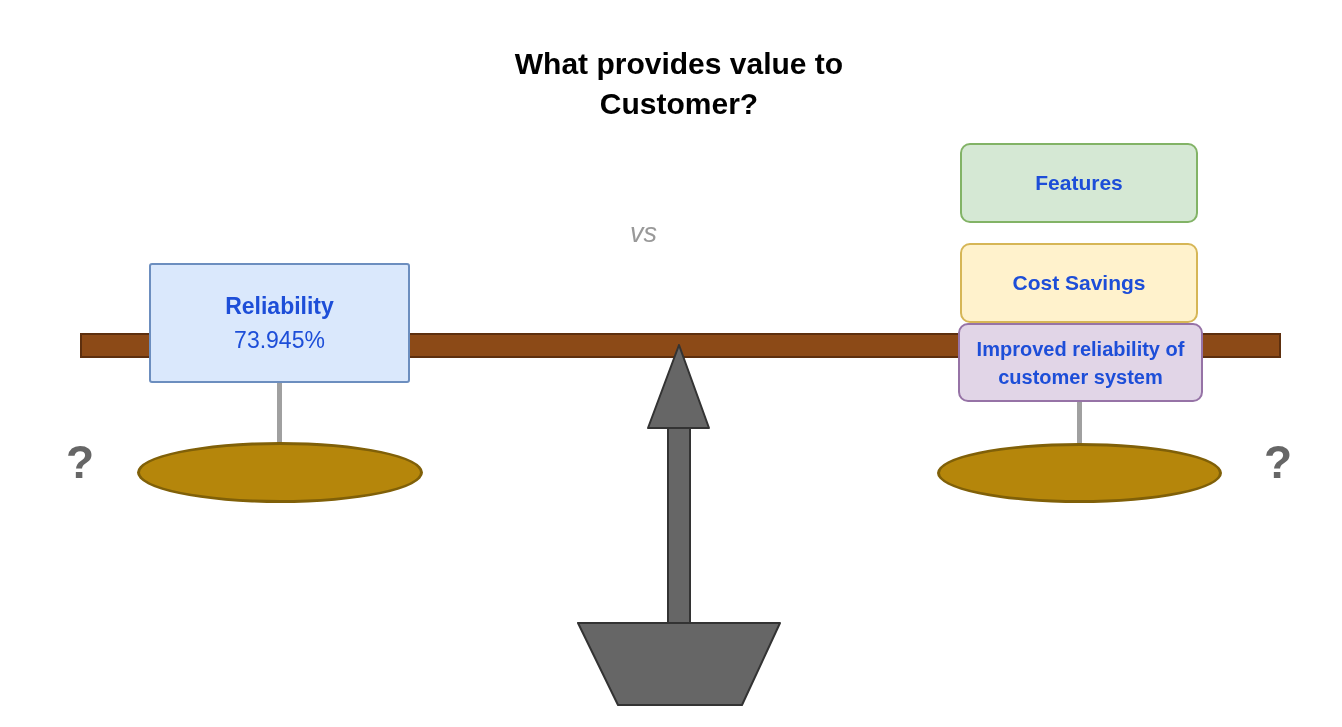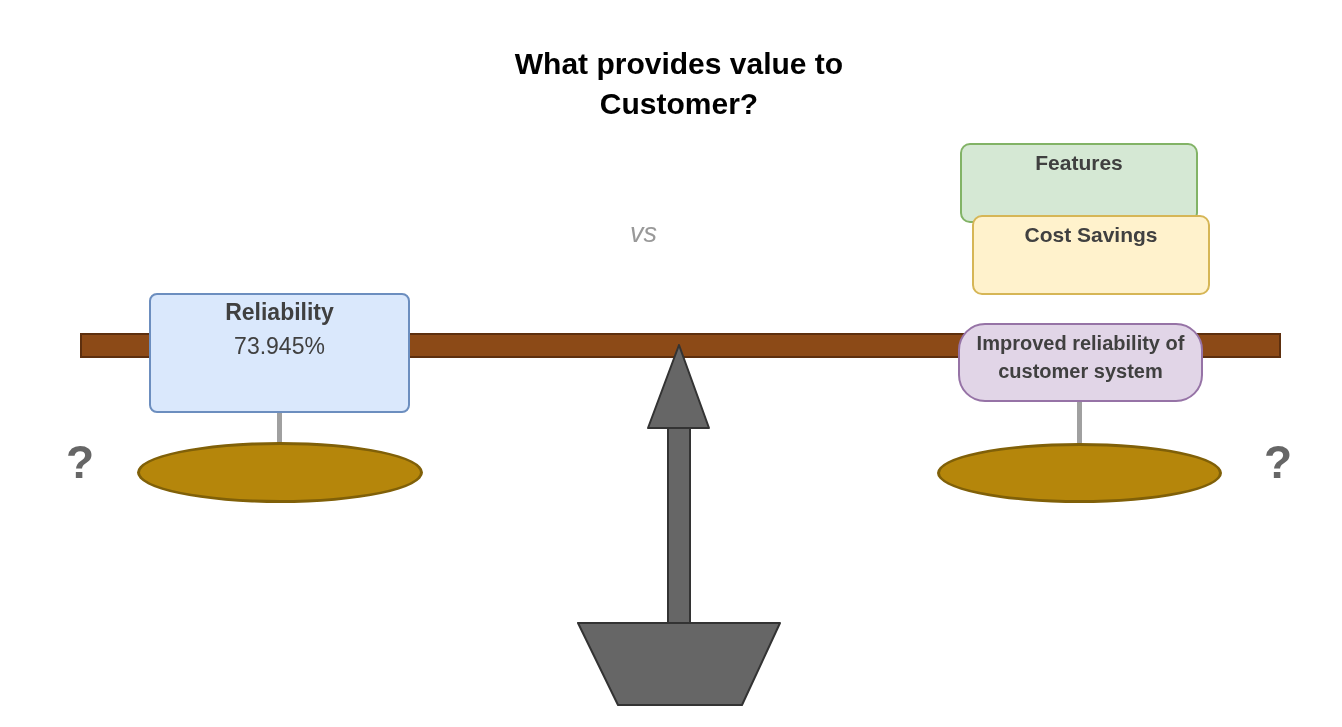--- a/index.html
+++ b/index.html
@@ -81,48 +81,47 @@
     width: 50px;
     text-align: center;
   }
   .qmark.left { left: 55px; top: 435px; }
   .qmark.right { left: 1253px; top: 435px; }
   .node {
     position: absolute;
     display: flex;
     flex-direction: column;
     align-items: center;
-    justify-content: flex-start;
+    justify-content: center;
     text-align: center;
     z-index: 3;
     box-sizing: border-box;
-    color: #404040;
+    color: #1d4ed8;
   }
   .reliability-box {
     left: 149px; top: 263px; width: 261px; height: 120px;
     background: var(--blue-box-fill, #DAE8FC);
     border: 2px solid var(--blue-box-border, #6C8EBF);
-    border-radius: 8px;
+    border-radius: 3px;
     font-size: 23px;
     line-height: 34px;
-    margin-top: 30px;
   }
   .reliability-box .bold-line { font-weight: bold; }
   .right-box {
     width: 238px; height: 80px;
     border: 2px solid #888;
     border-radius: 10px;
     font-size: 21px;
     font-weight: bold;
     line-height: 28px;
     padding: 4px 8px;
   }
   .right-box.box-0 { left: 960px; top: 143px; }
-  .right-box.box-1 { left: 960px; top: 215px; margin-left: 12px; }
-  .right-box.box-2 { left: 958px; top: 323px; width: 245px; height: 79px; font-size: 20px; border-radius: 27px; }
+  .right-box.box-1 { left: 960px; top: 243px; }
+  .right-box.box-2 { left: 958px; top: 323px; width: 245px; height: 79px; font-size: 20px; }
 </style>
 </head>
 <body>
 
 <div class="canvas">
 
   <div class="page-title">What provides value to Customer?</div>
 
   <div class="vs-label">vs</div>
 

